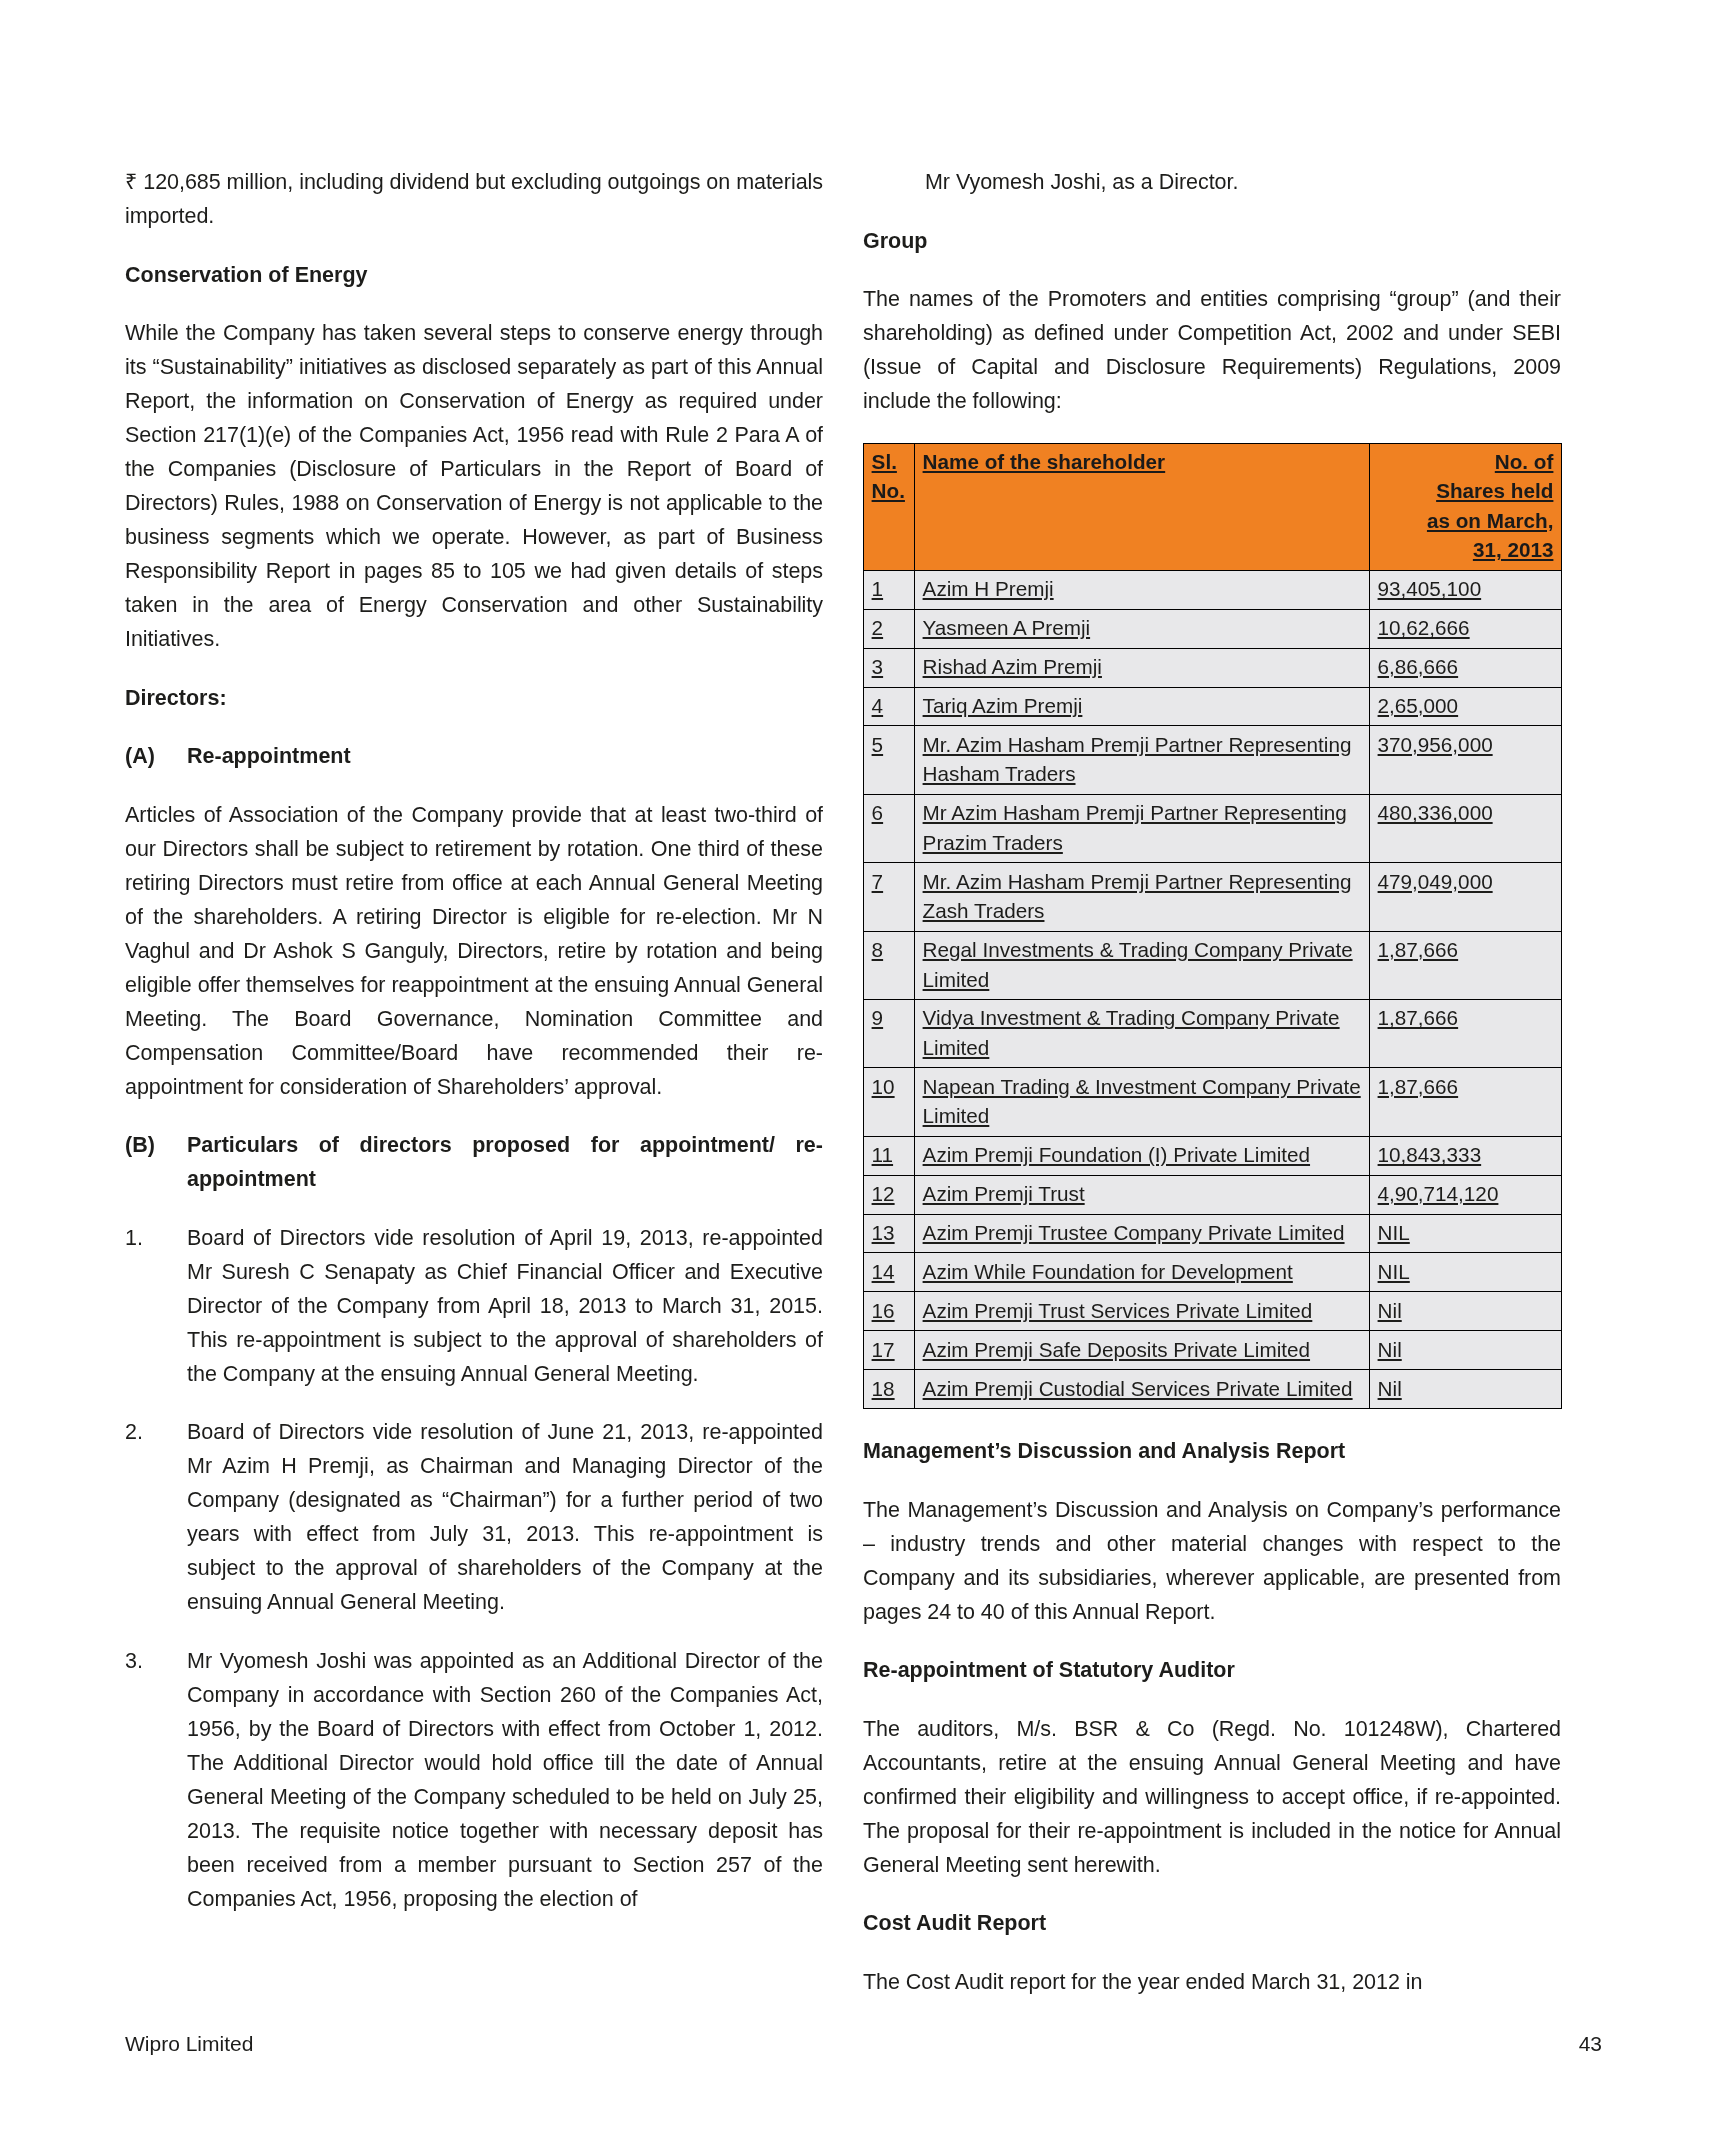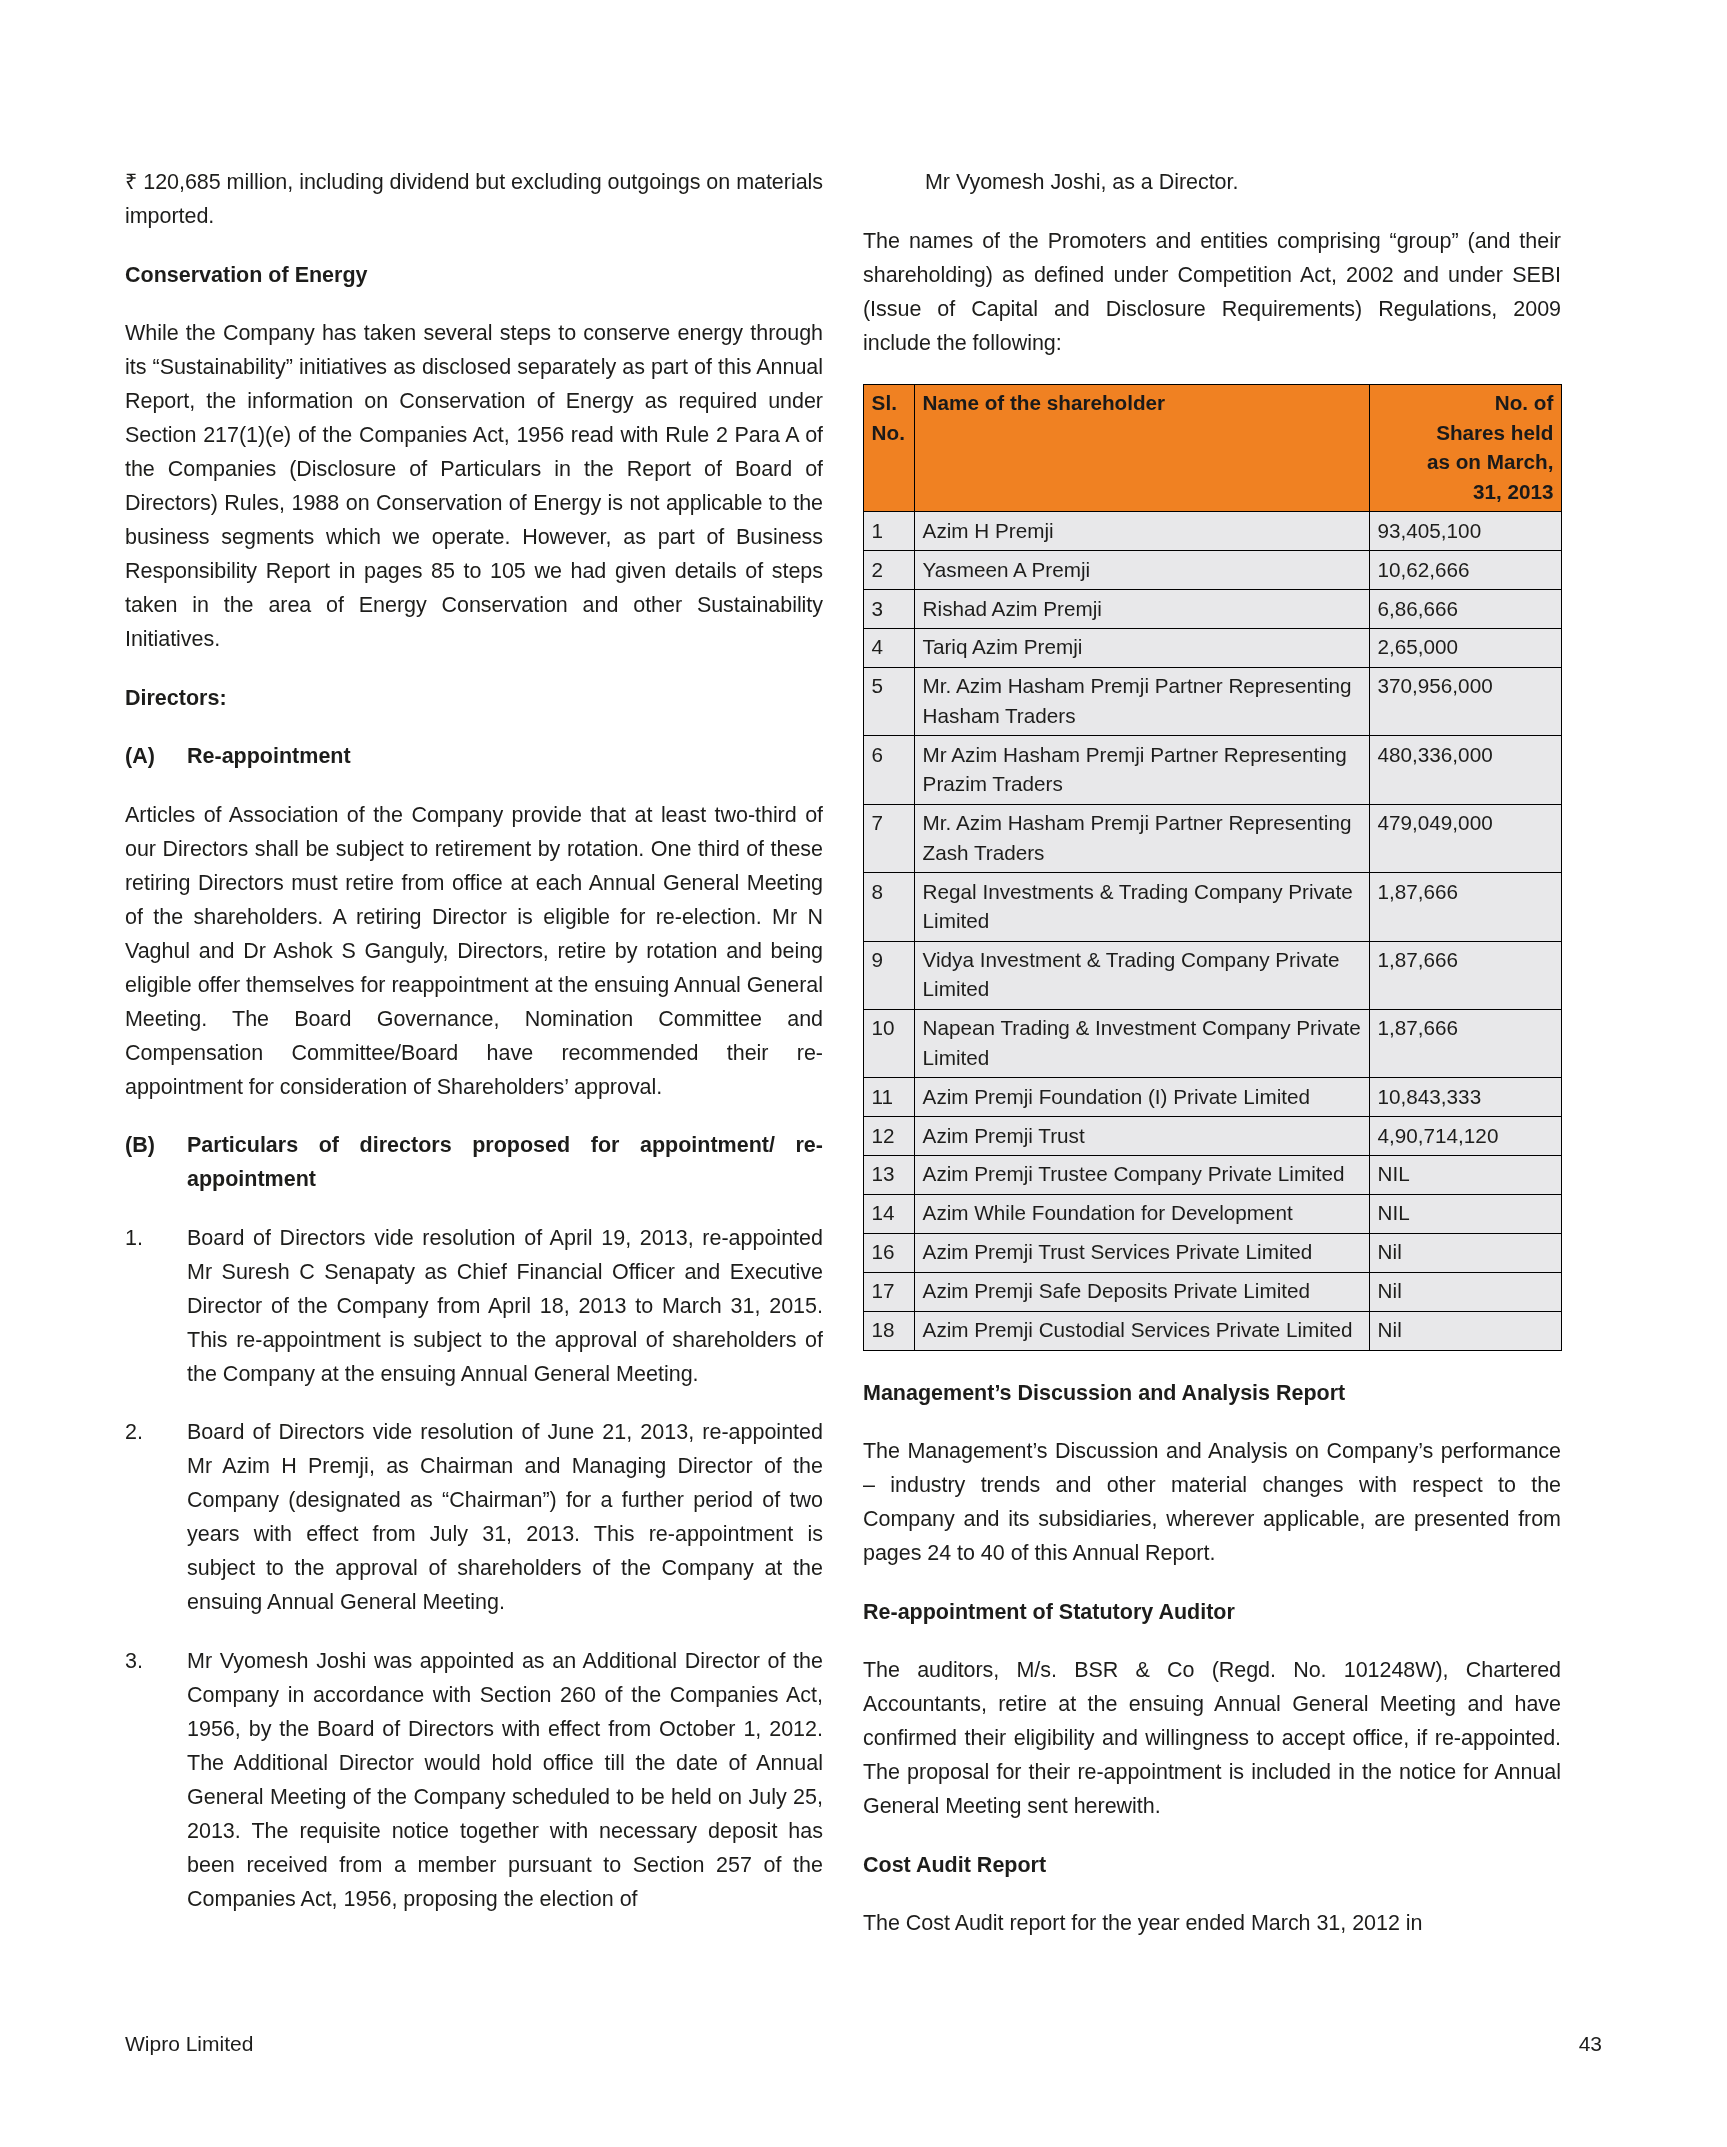--- a/index.html
+++ b/index.html
@@ -77,20 +77,21 @@
     table-layout: fixed;
     margin-bottom: 25px;
     font-size: 20.7px;
     line-height: 29.5px;
   }
   table.sh th, table.sh td {
     border: 1.7px solid #000000;
     padding: 3.4px 7.6px 5px 7.6px;
     vertical-align: top;
     color: #1d1d1b;
+    text-decoration: underline;
   }
   table.sh thead th {
     background: #f08122;
     font-weight: bold;
     text-align: left;
     vertical-align: top;
     color: #1a1a1a;
   }
   table.sh thead th.num {
     text-align: right;
@@ -161,20 +162,21 @@
         <span class="marker plain">3.</span>
         <span class="body">Mr Vyomesh Joshi was appointed as an Additional Director of the Company in accordance with Section 260 of the Companies Act, 1956, by the Board of Directors with effect from October 1, 2012. The Additional Director would hold office till the date of Annual General Meeting of the Company scheduled to be held on July 25, 2013. The requisite notice together with necessary deposit has been received from a member pursuant to Section 257 of the Companies Act, 1956, proposing the election of</span>
       </div>
 
     </div>
 
     <div class="col">
 
       <p class="para left-align" style="padding-left:62px;">Mr  Vyomesh Joshi, as a Director.</p>
 
+      <h3 class="heading">Group</h3>
 
       <p class="para">The names of the Promoters and entities comprising “group” (and their shareholding) as defined under Competition Act, 2002 and under SEBI (Issue of Capital and Disclosure Requirements) Regulations, 2009 include the following:</p>
 
       <table class="sh">
         <colgroup>
           <col class="c-sl">
             <col class="c-name">
             <col class="c-num">
         </colgroup>
         <thead>

